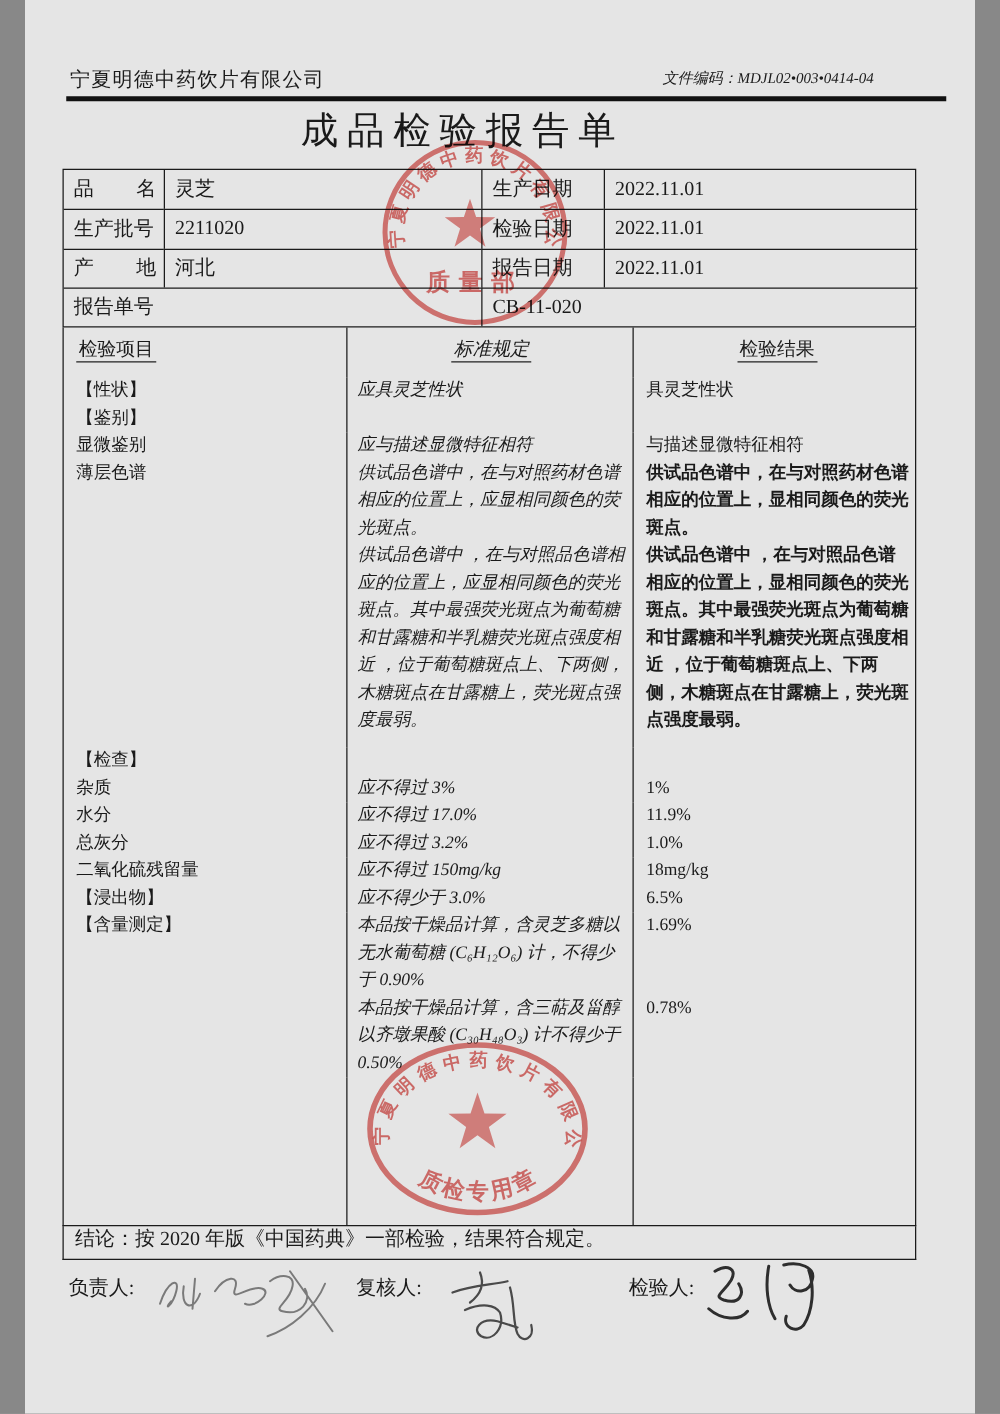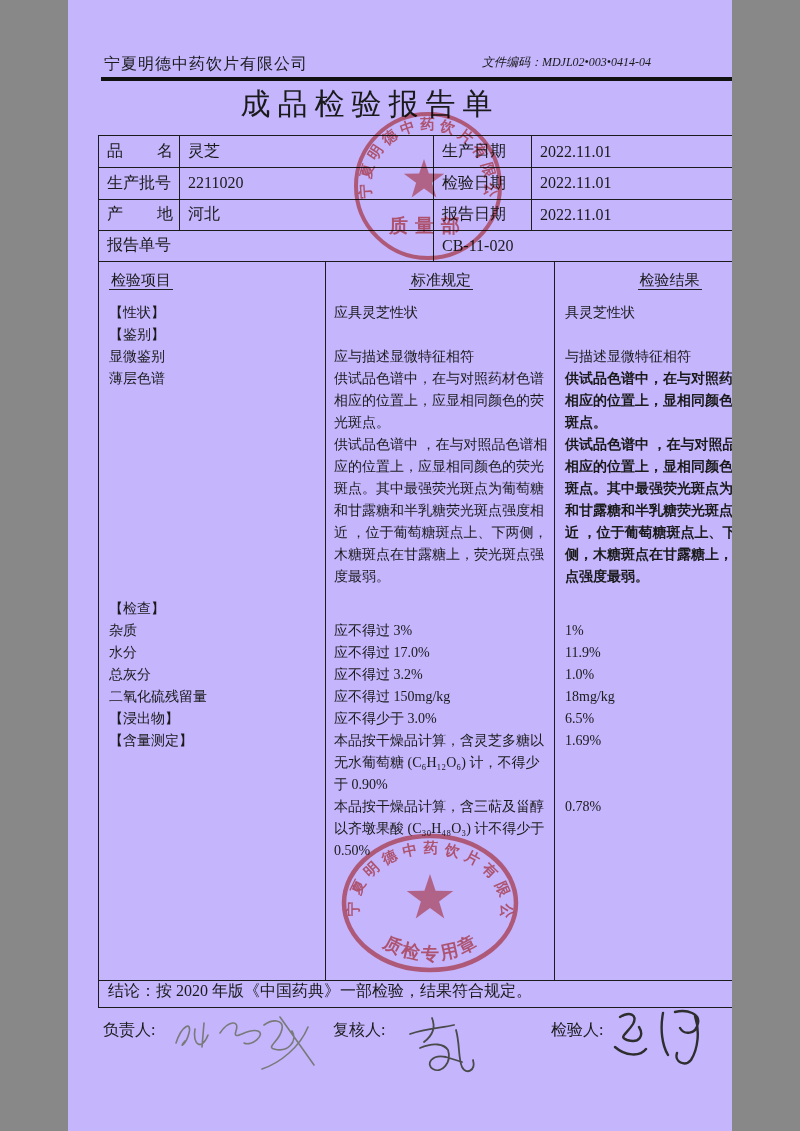--- a/index.html
+++ b/index.html
@@ -1,17 +1,17 @@
 <!DOCTYPE html>
 <html><head>
 <meta charset="utf-8">
 <style>
   html,body{margin:0;padding:0;background:#888;}
   .page{
-    position:relative;width:664px;height:1131px;background:#c4b5fd;margin:0 auto;
+    position:relative;width:760px;height:1131px;background:#e5e5e5;margin:0 auto;
     font-family:"Liberation Serif","DejaVu Serif",serif;color:#1a1a1a;overflow:hidden;
   }
   
   .hdr-company{position:absolute;left:36px;top:54px;font-size:16px;letter-spacing:1px;}
   .hdr-code{position:absolute;right:81px;top:54px;font-size:12px;font-style:italic;}
   .hdr-rule{position:absolute;left:33px;top:77px;width:704px;height:3.5px;background:#111;}
   .doc-title{position:absolute;left:0;right:60px;top:84px;text-align:center;
     font-size:30px;font-weight:normal;letter-spacing:7px;}
   
   .info-table{
@@ -28,21 +28,21 @@
   .span34{grid-column:3/5;}
   
   .main-table{
     position:absolute;left:30px;top:262px;width:683px;height:719px;box-sizing:border-box;
     border:1.8px solid #1b1b1b;border-top:none;display:grid;
     grid-template-columns:226px 229px 226px;
     grid-template-rows:40px repeat(3,22px) auto 10px repeat(6,22px) auto auto 1fr;
     font-size:14px;line-height:22px;
   }
   .main-table>div{box-sizing:border-box;padding-left:10px;padding-right:6px;}
-  .c2{border-left:1.5px solid #1b1b1b;padding-left:8px !important;}
+  .c2{border-left:1.5px solid #1b1b1b;padding-left:8px !important;font-style:italic;}
   .c3{border-left:1.5px solid #1b1b1b;}
   .th{padding-top:7px;font-size:15px;}
   .th .ul{border-bottom:1.2px solid #222;padding:0 2px 1px 2px;}
   .th.thc{text-align:center;}
   .para{margin:0;width:216px;}
   .c3 .para{width:212px;font-weight:bold;}
   
   .conclusion{
     position:absolute;left:30px;top:981px;width:683px;height:27px;box-sizing:border-box;
     border:1.8px solid #1b1b1b;border-top:none;display:flex;align-items:flex-start;

